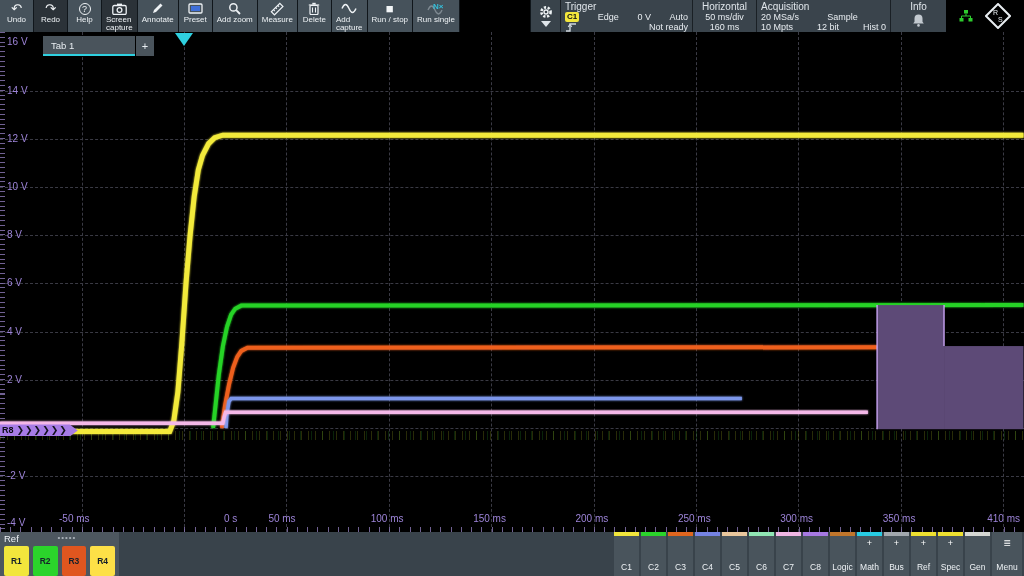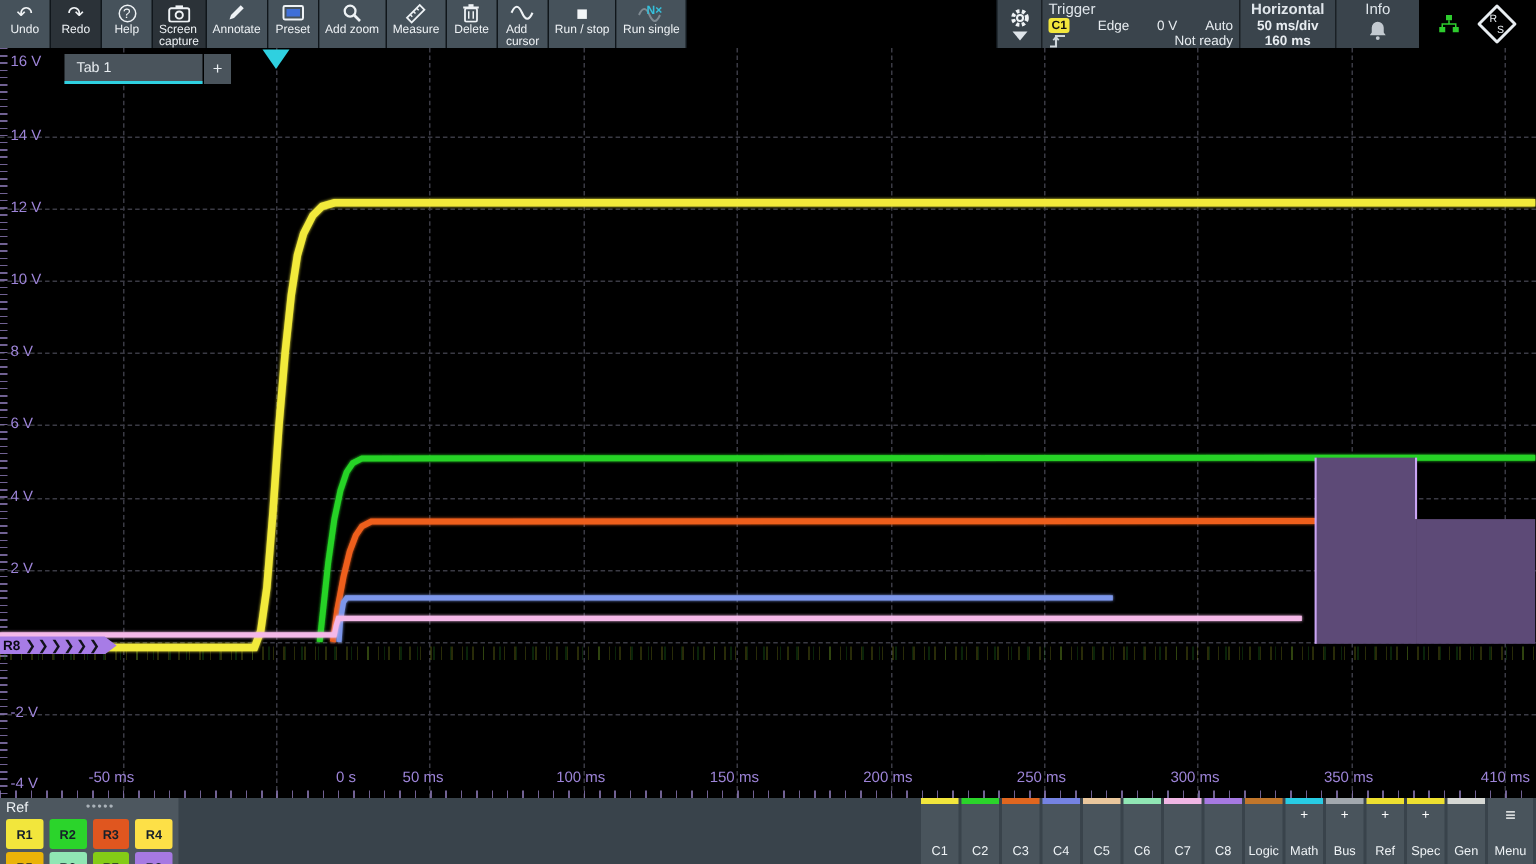--- a/index.html
+++ b/index.html
@@ -14,21 +14,21 @@
   .tbtn .ticon{height:15px;display:flex;align-items:center;justify-content:center;font-size:13px;line-height:14px;color:#f2f5f7;}
   .tbtn .tlabel{font-size:8px;line-height:8px;color:#eef2f5;text-align:left;white-space:pre-line;}
   #tb-spacer{flex:1;background:#000;}
   #gear-btn{width:30px;background:#39434b;border-left:1px solid #10161b;display:flex;flex-direction:column;align-items:center;justify-content:center;gap:2px;cursor:pointer;}
   #gear-btn .caret{width:0;height:0;border-left:5px solid transparent;border-right:5px solid transparent;border-top:6px solid #dfe5ea;}
   .panel{background:#3a444c;border-left:1px solid #1a2025;padding:1px 4px 0 4px;display:flex;flex-direction:column;}
   .ptitle{font-size:10px;color:#dfe5ea;text-align:left;line-height:11px;}
   .prow{display:flex;gap:7px;font-size:9px;line-height:10px;align-items:center;}
   .src-badge{background:#f2e63c;color:#111;font-size:8px;font-weight:bold;padding:0 2px;border-radius:2px;line-height:10px;}
   #trigger-panel{width:132px;}
-  #horizontal-panel{width:64px;align-items:center;font-weight:bold;}
+  #horizontal-panel{width:64px;align-items:center;}
   #acq-panel{width:134px;}
   #info-panel{width:56px;align-items:center;}
   #corner{width:78px;background:#000;display:flex;align-items:center;justify-content:space-evenly;}
   
   #graph{position:absolute;left:0;top:32px;width:1024px;height:500px;background:#000;}
   .hgrid{position:absolute;left:0;width:1024px;height:0;border-top:1px dashed #3a3a44;}
   .vgrid{position:absolute;top:0;height:500px;width:0;border-left:1px dashed #3a3a44;}
   #ytick{position:absolute;left:0;top:0;width:5px;height:500px;
          background:repeating-linear-gradient(to bottom,#8d7ab8 0 1px,transparent 1px 4.82px);opacity:.8;}
   #xtick{position:absolute;left:0;top:495px;width:1024px;height:5px;
@@ -47,21 +47,21 @@
   #r8-badge{position:absolute;left:0;top:390px;height:12px;background:#a77ce6;color:#0b0b14;
      display:flex;align-items:center;font-size:9px;font-weight:bold;padding:0 10px 0 2px;
      clip-path:polygon(0 0,calc(100% - 8px) 0,100% 50%,calc(100% - 8px) 100%,0 100%);cursor:pointer;}
   #r8-badge .chev{letter-spacing:1px;font-size:9px;margin-left:3px;color:#12121c;}
   
   #bottombar{position:absolute;left:0;top:532px;width:1024px;height:44px;background:#39434b;}
   #refpanel{position:absolute;left:0;top:0;width:119px;height:44px;background:#4d575f;padding:1px 4px;}
   #refpanel .rhead{display:flex;font-size:9.5px;line-height:11px;color:#eef2f5;}
   #refpanel .handle{flex:1;text-align:center;color:#aab2b9;font-size:8px;letter-spacing:1px;line-height:9px;}
   #refgrid{display:grid;grid-template-columns:repeat(4,1fr);gap:2px 4px;margin-top:2px;}
-  .rbtn{height:20px;border-radius:2px;font-size:8.5px;font-weight:bold;color:#16202a;
+  .rbtn{height:30px;border-radius:2px;font-size:8.5px;font-weight:bold;color:#16202a;
         display:flex;align-items:center;justify-content:center;cursor:pointer;}
   #chanbar{position:absolute;right:2px;top:0;height:44px;display:flex;gap:2px;}
   .cbtn{width:25px;height:44px;background:#49545c;display:flex;flex-direction:column;align-items:center;cursor:pointer;}
   .cbtn .stripe{width:100%;height:4px;}
   .cbtn .cplus{font-size:9px;line-height:10px;margin-top:2px;color:#fff;}
   .cbtn .clabel{font-size:8.5px;color:#eef2f5;margin-top:auto;margin-bottom:4px;}
   .cbtn.wide{width:30px;}
   svg{display:block;}
 </style>
 </head>
@@ -148,21 +148,21 @@
           </span>
           <div class="tlabel">Delete</div>
         </div>
         <div class="tbtn">
           <span class="ticon">
             <svg width="16" height="11" viewBox="0 0 16 11">
               <path d="M1 5.5 q3.5 -8 7 0 q3.5 8 7 0" fill="none" stroke="#eef2f5" stroke-width="1.4"></path>
             </svg>
           </span>
           <div class="tlabel">Add
-cursor</div>
+capture</div>
         </div>
         <div class="tbtn">
           <span class="ticon">
             <span style="font-size:13px;">■</span>
           </span>
           <div class="tlabel">Run / stop</div>
         </div>
         <div class="tbtn">
           <span class="ticon">
             <svg width="18" height="13" viewBox="0 0 18 13">
@@ -202,20 +202,33 @@
         <span>Not ready</span>
       </div>
     </div>
 
     <div class="panel" id="horizontal-panel">
       <div class="ptitle">Horizontal</div>
       <div class="prow">50 ms/div</div>
       <div class="prow">160 ms</div>
     </div>
 
+    <div class="panel" id="acq-panel">
+      <div class="ptitle">Acquisition</div>
+      <div class="prow" style="justify-content:space-between;">
+        <span>20 MSa/s</span>
+        <span>Sample</span>
+        <span></span>
+      </div>
+      <div class="prow" style="justify-content:space-between;">
+        <span>10 Mpts</span>
+        <span>12 bit</span>
+        <span>Hist 0</span>
+      </div>
+    </div>
 
     <div class="panel" id="info-panel">
       <div class="ptitle">Info</div>
       <span style="margin-top:1px;">
         <svg width="13" height="14" viewBox="0 0 13 14">
             <path d="M6.5 1.5 a4 4 0 0 1 4 4 v3.2 l1.3 1.8 h-10.6 l1.3 -1.8 v-3.2 a4 4 0 0 1 4-4 z" fill="#c3cad0"></path>
             <circle cx="6.5" cy="12.4" r="1.3" fill="#c3cad0"></circle>
           </svg>
       </span>
     </div>

